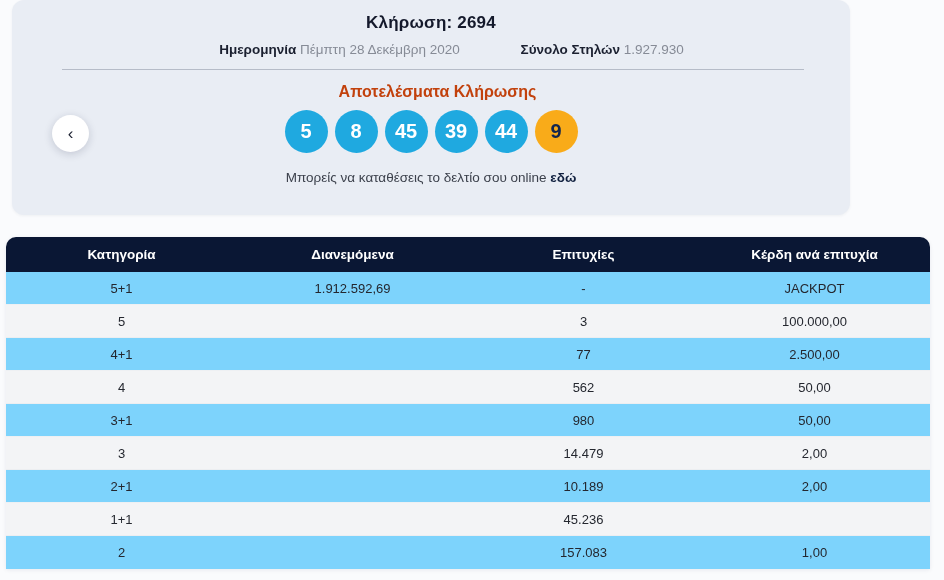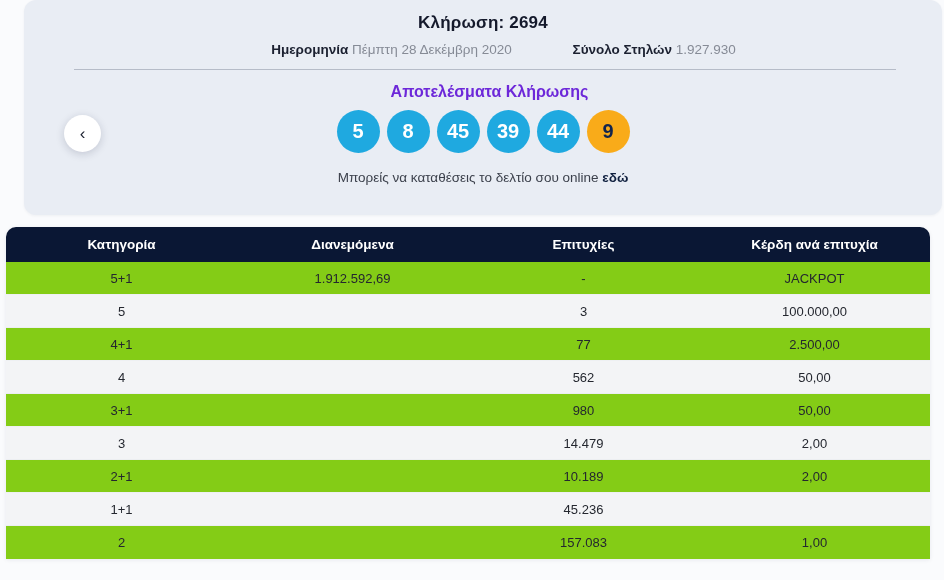--- a/index.html
+++ b/index.html
@@ -6,22 +6,22 @@
   html, body {
     width: 944px; height: 580px;
     background: #fafbfd;
     font-family: "Liberation Sans", sans-serif;
     overflow: hidden;
   }
 
   
   .summary-panel {
     position: absolute;
-    left: 24px; top: 0;
-    width: 918px; height: 215px;
+    left: 12px; top: 0;
+    width: 838px; height: 215px;
     background: #e9edf4;
     border-radius: 12px;
     box-shadow: 0 1px 3px rgba(20,30,60,0.05);
   }
   .page-title {
     padding-top: 13px;
     text-align: center;
     font-size: 17px;
     font-weight: bold;
     color: #14192b;
@@ -40,21 +40,21 @@
     margin: 12px 46px 0 50px;
     border: none;
     border-top: 1px solid #b6bcc8;
     height: 0;
   }
   .results-heading {
     margin-top: 13px;
     text-align: center;
     font-size: 16px;
     font-weight: bold;
-    color: #6d28d9;
+    color: #c2410c;
     margin-left: 13px;
   }
   .balls-row {
     margin-top: 9px;
     display: flex;
     justify-content: center;
     gap: 7px;
   }
   .ball {
     width: 43px; height: 43px;
@@ -90,21 +90,21 @@
     font-size: 17px;
     line-height: 37px;
     text-align: center;
     cursor: pointer;
     font-family: "Liberation Sans", sans-serif;
   }
 
   
   .table-card {
     position: absolute;
-    left: 6px; top: 227px;
+    left: 6px; top: 237px;
     width: 924px;
     border-radius: 10px 10px 0 0;
     overflow: hidden;
     box-shadow: 0 1px 4px rgba(20,30,60,0.08);
     background: #ffffff;
   }
   .t-row {
     display: grid;
     grid-template-columns: repeat(4, 1fr);
     align-items: center;
@@ -114,21 +114,21 @@
     background: #0a1734;
     height: 35px;
     color: #ffffff;
     font-weight: bold;
     font-size: 13.5px;
   }
   .t-body .t-row {
     height: 33px;
     font-size: 13px;
     color: #24272f;
-    background: #84cc16;
+    background: #7dd3fc;
     border-bottom: 1px solid #eef0f3;
   }
   .t-body .t-row:nth-child(even) {
     background: #f3f4f6;
     border-bottom: 1px solid #eceef1;
   }
   .t-body .t-row:last-child { border-bottom: none; }
 </style>
 </head>
 <body>

